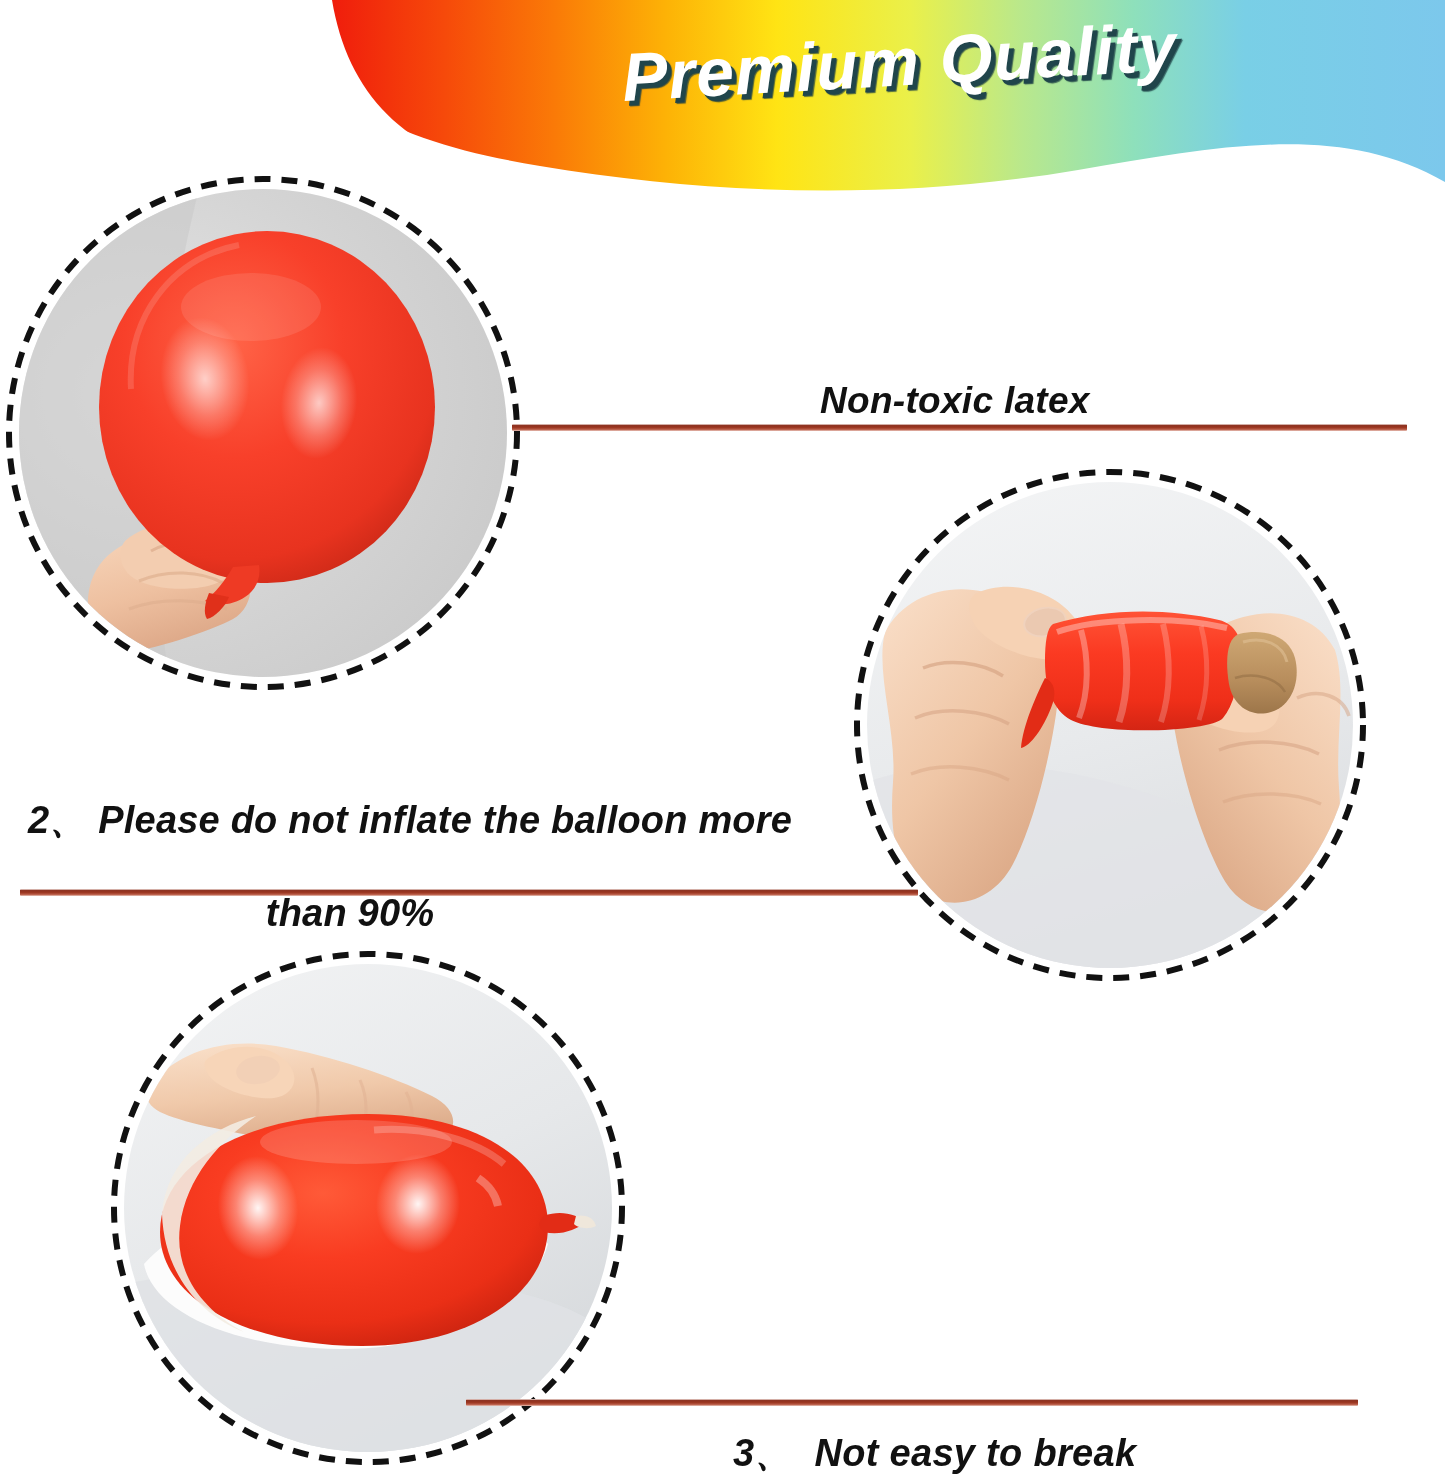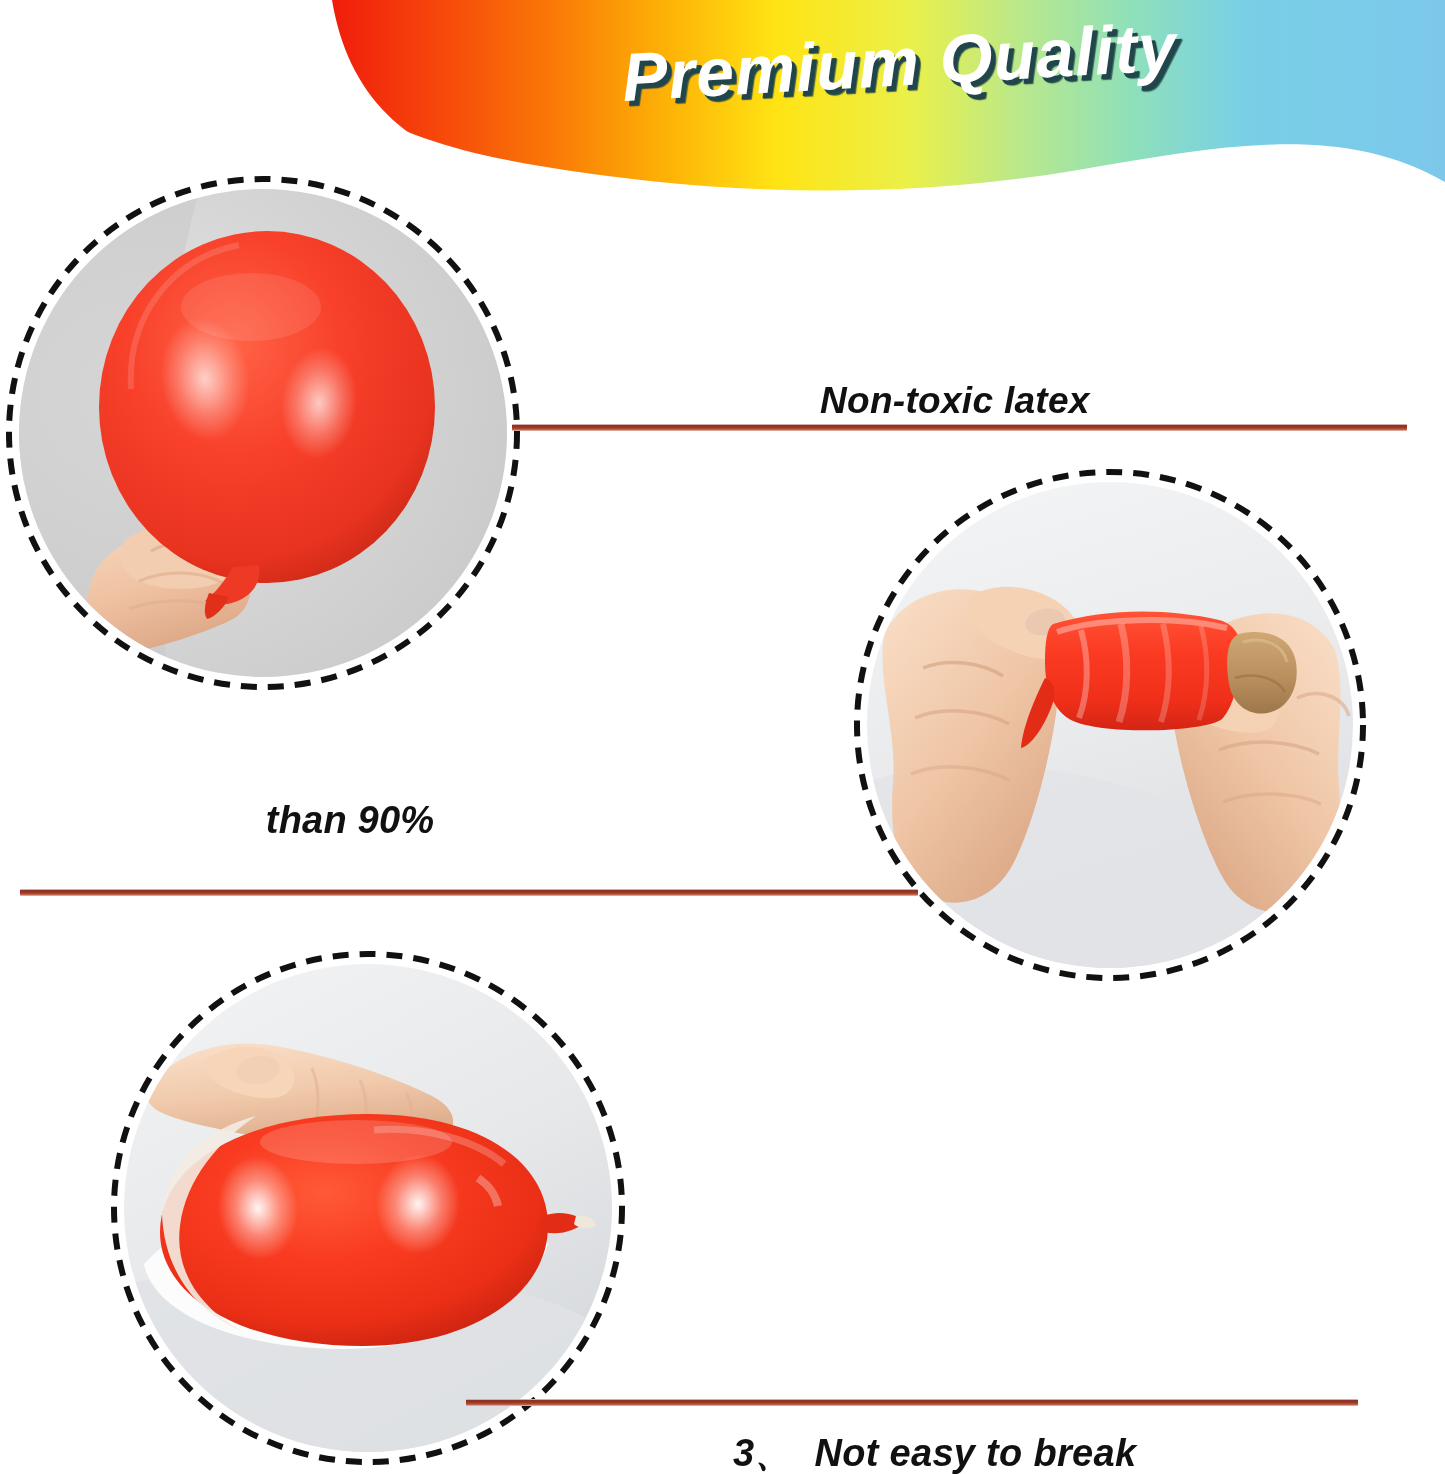--- a/index.html
+++ b/index.html
@@ -39,21 +39,21 @@
   #rule2{left:20px;top:889px;width:898px;}
   #rule3{left:466px;top:1399px;width:892px;}
 
   
   .caption{position:absolute;font-weight:bold;font-style:italic;color:#111;
            white-space:pre;line-height:1.18;text-align:center;}
   #cap1{left:820px;top:379px;font-size:37px;letter-spacing:.3px;}
   #cap2{left:20px;top:798px;font-size:38px;width:830px;text-align:center;
         white-space:normal;letter-spacing:.2px;}
   #cap2 .l1{display:block;text-align:left;padding-left:8px;}
-  #cap2 .l2{display:block;padding-right:170px;}
+  #cap2 .l2{display:block;padding-right:170px;margin-top:48px;}
   #cap3{left:733px;top:1431px;font-size:38px;letter-spacing:.3px;}
 </style>
 </head>
 <body>
 
 <div class="banner">
   <svg class="banner-svg" width="1445" height="200" viewBox="0 0 1445 200">
     <defs>
       <linearGradient id="rainbow" x1="0" y1="0" x2="1" y2="0">
         <stop offset="0.00" stop-color="#f01d0c"></stop>
@@ -308,16 +308,17 @@
   </svg>
 </div>
 
 <div class="rule" id="rule1"></div>
 <div class="rule" id="rule2"></div>
 <div class="rule" id="rule3"></div>
 
 <div class="caption" id="cap1">Non-toxic latex</div>
 
 <div class="caption" id="cap2">
+  <span class="l1">2、  Please do not inflate the balloon more</span>
   <span class="l2">than 90%</span>
 </div>
 
 <div class="caption" id="cap3">3、  Not easy to break</div>
 
 </body></html>

